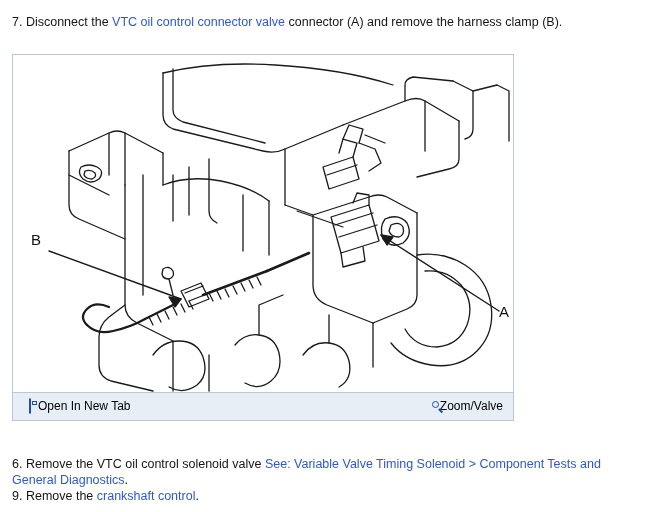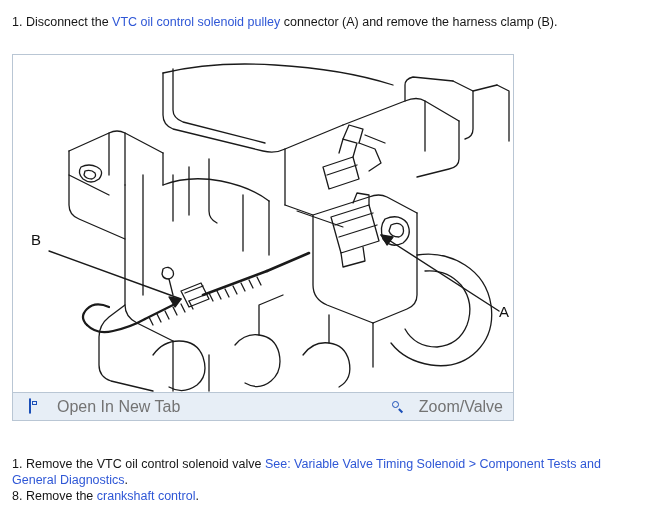--- a/index.html
+++ b/index.html
@@ -65,23 +65,23 @@
     border-top: 1px solid #b9c6d4;
     display: flex;
     align-items: center;
     justify-content: space-between;
     padding: 0 10px;
     box-sizing: border-box;
   }
   .footer-btn {
     display: flex;
     align-items: center;
-    gap: 21px;
-    color: #737373;
-    font-size: 16px;
+    gap: 2px;
+    color: #000000;
+    font-size: 12px;
     cursor: pointer;
     user-select: none;
   }
   .footer-btn .glyph {
     display: inline-block;
     width: 13px;
     height: 13px;
     line-height: 13px;
     text-align: center;
     color: #1b4fb8;
@@ -139,21 +139,21 @@
     font-size: 15px;
     fill: #111111;
   }
 </style>
 </head>
 <body>
 
 <div class="page">
 
   <div class="step-line step-7">
-    <span>1. Disconnect the </span><a class="link" href="#">VTC oil control solenoid pulley</a><span> connector (A) and remove the harness clamp (B).</span>
+    <span>7. Disconnect the </span><a class="link" href="#">VTC oil control connector valve</a><span> connector (A) and remove the harness clamp (B).</span>
   </div>
 
   <div class="figure-box">
     <div class="figure-canvas">
       <svg width="500" height="337" viewBox="0 0 500 337" xmlns="http://www.w3.org/2000/svg">
         <g fill="none" stroke="#1a1a1a" stroke-width="1.3" stroke-linecap="round" stroke-linejoin="round">
 
           <path d="M150 18 L150 60 Q150 70 160 74 L250 96 Q262 99 272 94 L330 70"></path>
           <path d="M160 14 L160 55 Q160 63 170 67 L252 88"></path>
           <path d="M150 18 Q200 6 262 10 Q330 14 380 30"></path>
@@ -251,20 +251,20 @@
         <span class="label">Open In New Tab</span>
       </div>
       <div class="footer-btn">
         <span class="glyph"><span class="mag-icon"></span></span>
         <span class="label">Zoom/Valve</span>
       </div>
     </div>
   </div>
 
   <div class="step-line step-8">
-    <span>1. Remove the VTC oil control solenoid valve </span><a class="link" href="#">See: Variable Valve Timing Solenoid &gt; Component Tests and General Diagnostics</a><span>.</span>
+    <span>6. Remove the VTC oil control solenoid valve </span><a class="link" href="#">See: Variable Valve Timing Solenoid &gt; Component Tests and General Diagnostics</a><span>.</span>
   </div>
 
   <div class="step-line step-9">
-    <span>8. Remove the </span><a class="link" href="#">crankshaft control</a><span>.</span>
+    <span>9. Remove the </span><a class="link" href="#">crankshaft control</a><span>.</span>
   </div>
 
 </div>
 
 </body></html>

